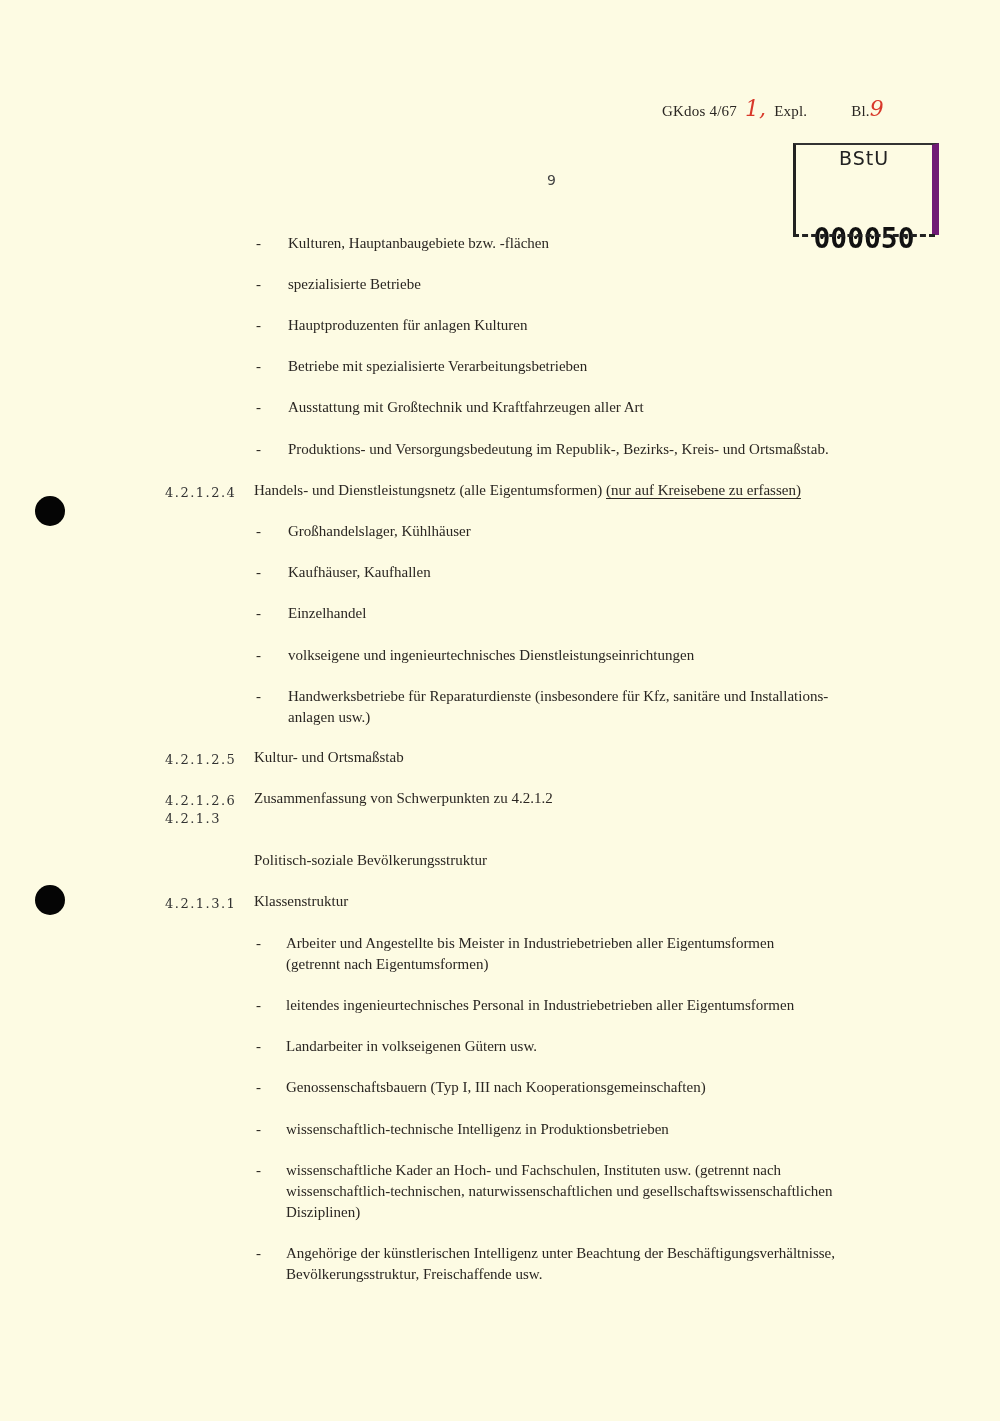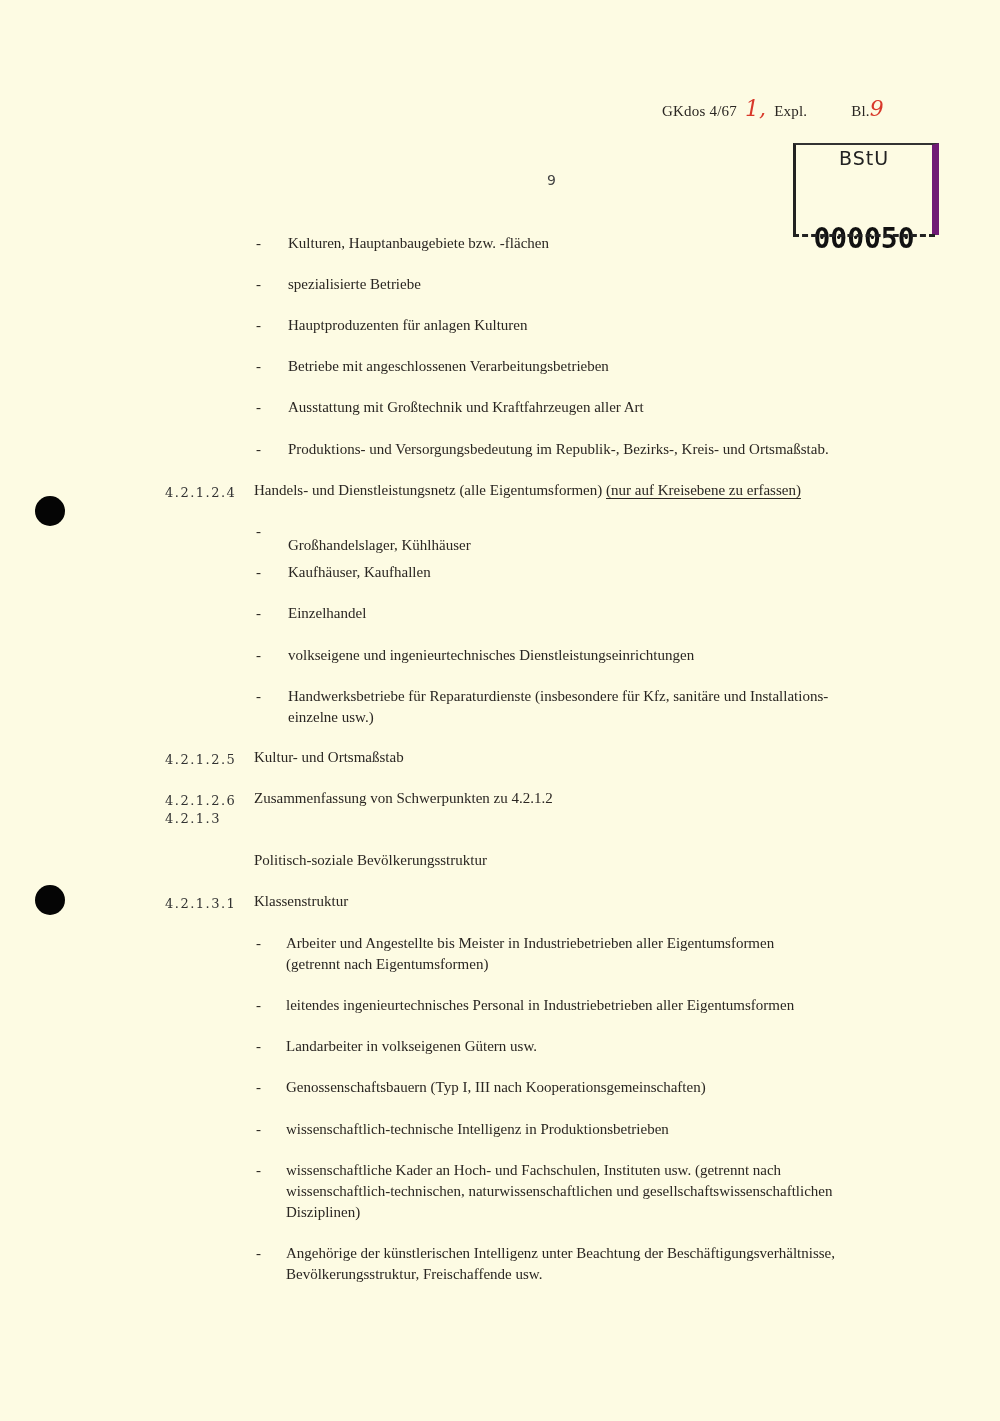--- a/index.html
+++ b/index.html
@@ -62,58 +62,58 @@
 <div class="item">
   <span class="dash" style="top:274px">-</span>
   <span class="btext" style="top:274px">spezialisierte Betriebe</span>
 </div>
 <div class="item">
   <span class="dash" style="top:315px">-</span>
   <span class="btext" style="top:315px">Hauptproduzenten für anlagen Kulturen</span>
 </div>
 <div class="item">
   <span class="dash" style="top:356px">-</span>
-  <span class="btext" style="top:356px">Betriebe mit angeschlossenen Verarbeitungsbetrieben</span>
+  <span class="btext" style="top:356px">Betriebe mit spezialisierte Verarbeitungsbetrieben</span>
 </div>
 <div class="item">
   <span class="dash" style="top:397px">-</span>
   <span class="btext" style="top:397px">Ausstattung mit Großtechnik und Kraftfahrzeugen aller Art</span>
 </div>
 <div class="item">
   <span class="dash" style="top:439px">-</span>
   <span class="btext" style="top:439px">Produktions- und Versorgungsbedeutung im Republik-, Bezirks-, Kreis- und Ortsmaßstab.</span>
 </div>
 
 <div class="item">
   <span class="num" style="top:482px">4.2.1.2.4</span>
   <span class="heading" style="top:480px">
     <span>Handels- und Dienstleistungsnetz (alle Eigentumsformen)</span>
     <span class="ul">(nur auf Kreisebene zu erfassen)</span>
   </span>
 </div>
 <div class="item">
   <span class="dash" style="top:521px">-</span>
-  <span class="btext" style="top:535px">Großhandelslager, Kühlhäuser</span>
+  <span class="btext" style="top:521px">Großhandelslager, Kühlhäuser</span>
 </div>
 <div class="item">
   <span class="dash" style="top:562px">-</span>
   <span class="btext" style="top:562px">Kaufhäuser, Kaufhallen</span>
 </div>
 <div class="item">
   <span class="dash" style="top:603px">-</span>
   <span class="btext" style="top:603px">Einzelhandel</span>
 </div>
 <div class="item">
   <span class="dash" style="top:645px">-</span>
   <span class="btext" style="top:645px">volkseigene und ingenieurtechnisches Dienstleistungseinrichtungen</span>
 </div>
 <div class="item">
   <span class="dash" style="top:686px">-</span>
   <span class="btext" style="top:686px">Handwerksbetriebe für Reparaturdienste (insbesondere für Kfz, sanitäre und Installations-</span>
-  <span class="btext" style="top:707px">einzelne usw.)</span>
+  <span class="btext" style="top:707px">anlagen usw.)</span>
 </div>
 
 <div class="item">
   <span class="num" style="top:749px">4.2.1.2.5</span>
   <span class="heading" style="top:747px">Kultur- und Ortsmaßstab</span>
 </div>
 
 <div class="item">
   <span class="num" style="top:790px">4.2.1.2.6</span>
   <span class="heading" style="top:788px">Zusammenfassung von Schwerpunkten zu 4.2.1.2</span>

